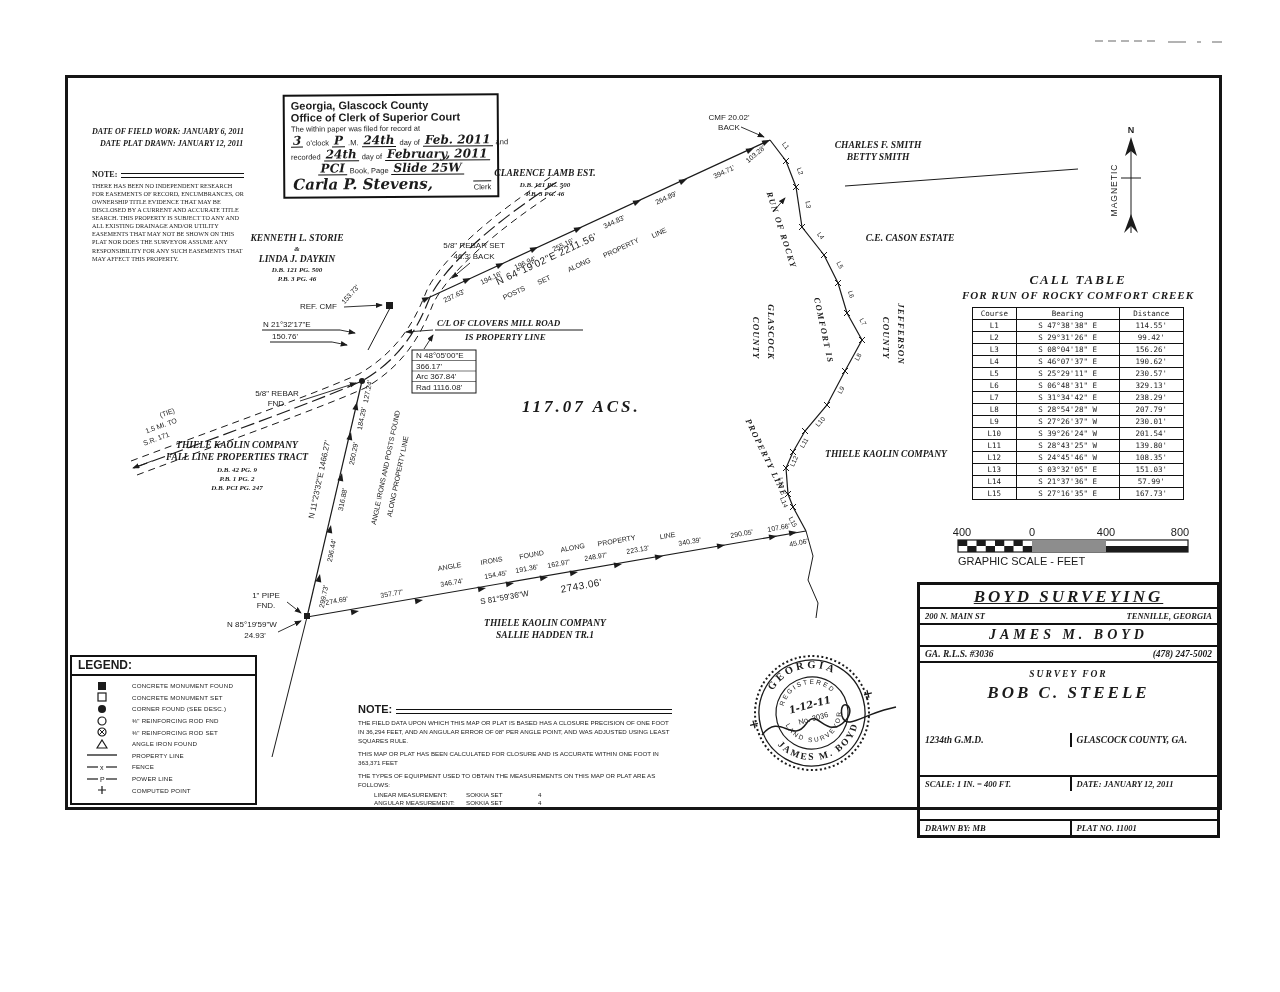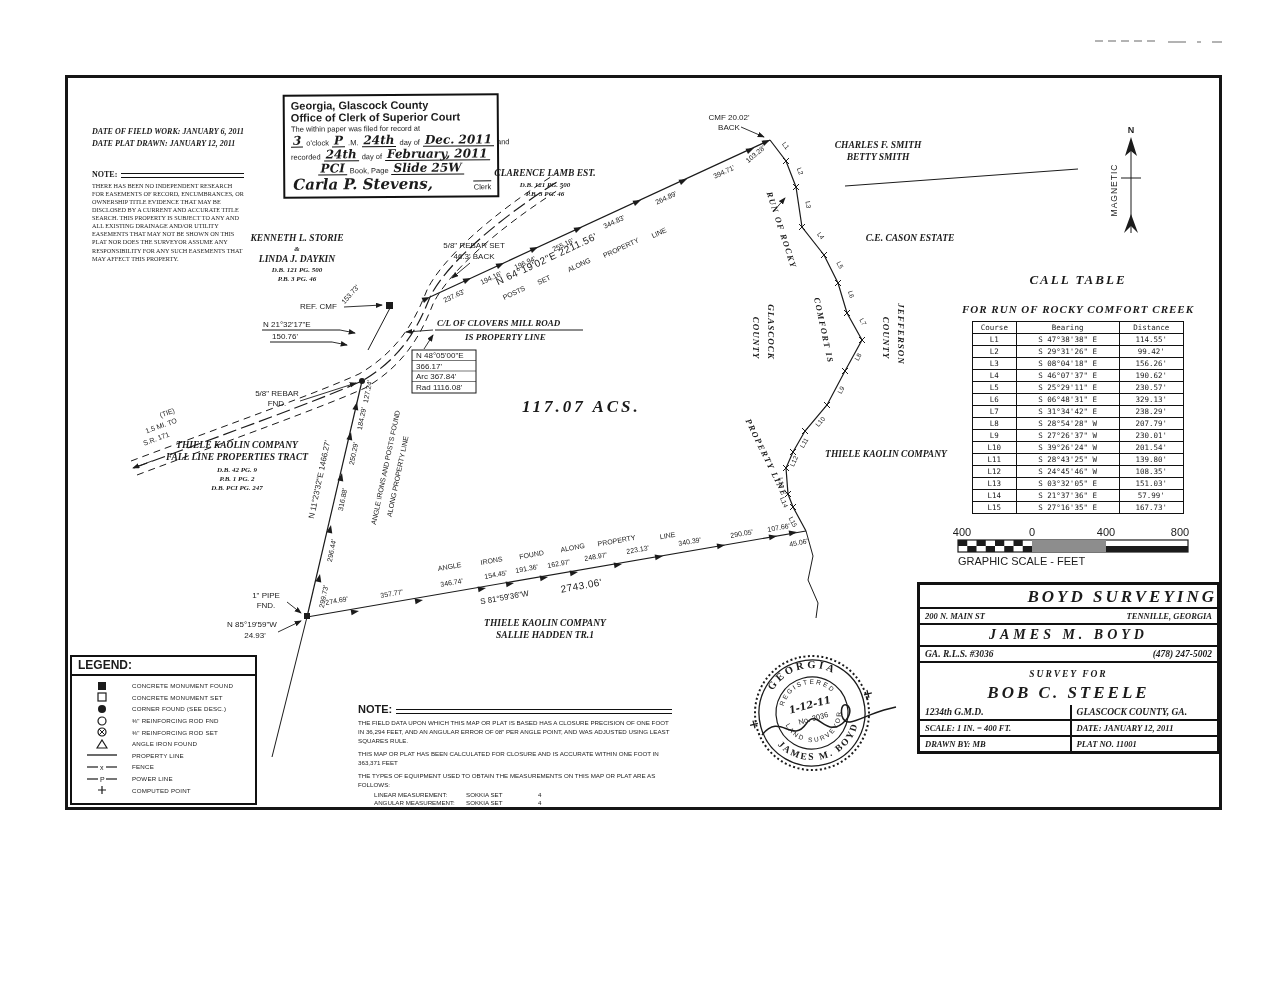--- a/index.html
+++ b/index.html
@@ -21,21 +21,21 @@
   
   .dates{left:92px;top:126px;width:210px;font:italic 700 8px "Liberation Serif",serif;line-height:1.5;}
   .easement{left:92px;top:170px;width:152px;}
   .note-head{display:flex;align-items:flex-end;font:700 8px "Liberation Serif",serif;}
   .note-rule{flex:1;height:3px;border-top:1px solid #111;border-bottom:1px solid #111;margin:0 0 1px 4px;}
   .easement .body{font:400 6.2px "Liberation Serif",serif;line-height:1.3;margin-top:3px;text-align:left;}
 
   
   .calltable{left:960px;top:272px;width:236px;text-align:center;}
   .calltable .ct1{font:italic 700 13px "Liberation Serif",serif;letter-spacing:2px;}
-  .calltable .ct2{font:italic 700 11px "Liberation Serif",serif;letter-spacing:1px;margin-top:15px;}
+  .calltable .ct2{font:italic 700 11px "Liberation Serif",serif;letter-spacing:1px;margin-top:1px;}
   .calltable table{border-collapse:collapse;margin:6px auto 0;width:212px;font:400 7.5px "DejaVu Sans Mono",monospace;}
   .calltable th,.calltable td{border:1px solid #111;padding:1px 2px;text-align:center;height:8.5px;}
   .calltable th{font-weight:400;}
   .col-course{width:40px;} .col-brg{width:104px;} .col-dist{width:62px;}
 
   
   .legend{left:70px;top:655px;width:183px;height:146px;border:2px solid #111;}
   .legend .lg-title{font:700 12px "Liberation Sans",sans-serif;padding:1px 6px 2px;border-bottom:2px solid #111;}
   .legend .items{padding:4px 0 0;}
   .legend .item{display:flex;align-items:center;height:11.6px;}
@@ -45,30 +45,30 @@
   
   .snote{left:358px;top:703px;width:314px;}
   .snote .head{display:flex;align-items:flex-end;font:700 11px "Liberation Sans",sans-serif;}
   .snote p{font:400 6.2px "Liberation Sans",sans-serif;line-height:1.45;margin:4px 0 0;}
   .snote .equip{font:400 6.2px "Liberation Sans",sans-serif;display:flex;margin-left:16px;margin-top:1px;}
   .snote .equip span:nth-child(1){width:92px;} .snote .equip span:nth-child(2){width:72px;}
 
   
   .tblock{left:917px;top:582px;width:297px;border:3px solid #111;background:transparent;}
   .tb-bt{border-top:2px solid #111;}
-  .tb-center{text-align:right;}
+  .tb-center{text-align:center;text-decoration:underline;}
   .tb-co1{font:italic 700 17px "Liberation Serif",serif;letter-spacing:3px;padding-top:2px;}
   .tb-co2{font:italic 700 15.5px "Liberation Serif",serif;letter-spacing:2px;padding-bottom:2px;}
   .tb-split{display:flex;justify-content:space-between;align-items:flex-start;font:italic 700 8.5px "Liberation Serif",serif;padding:2px 5px;}
   .tb-surveyor{font:italic 700 14px "Liberation Serif",serif;letter-spacing:4px;text-align:center;padding:2px 0;}
   .tb-lic{font:italic 700 9.5px "Liberation Serif",serif;}
   .tb-sf{font:italic 700 9.5px "Liberation Serif",serif;text-align:center;letter-spacing:2px;padding-top:6px;}
   .tb-client{font:italic 700 17px "Liberation Serif",serif;text-align:center;letter-spacing:3px;padding:4px 0 2px;}
   .tb-li{font:italic 700 8.5px "Liberation Serif",serif;text-align:center;letter-spacing:1px;padding:4px 0 6px;}
-  .tb-cols{display:flex;align-items:stretch;}
+  .tb-cols{display:flex;align-items:stretch;margin-top:28px;}
   .tb-cell-l{flex:0 0 47%;border-right:2px solid #111;padding:2px 5px;}
   .tb-cell-r{flex:1;padding:2px 5px;}
   .tb-gmd{font:italic 700 9.5px "Liberation Serif",serif;}
   .tb-sm{font:italic 700 8.5px "Liberation Serif",serif;justify-content:center;}
 
   
   svg text{font-family:"Liberation Sans",sans-serif;fill:#1b1b1b;}
   .mid{text-anchor:middle;}
   .dist{font-size:7px;}
   .brg{font-size:10px;letter-spacing:.5px;}
@@ -373,21 +373,21 @@
     <div class="s1">Georgia, Glascock County</div>
     <div class="s1">Office of Clerk of Superior Court</div>
     <div class="s3">The within paper was filed for record at</div>
     <div class="row">
       <span class="hw">3</span>
       <span>o'clock</span>
       <span class="hw">P</span>
       <span>.M.</span>
       <span class="hw">24th</span>
       <span>day of</span>
-      <span class="hw">Dec. 2011</span>
+      <span class="hw">Feb. 2011</span>
       <span>and</span>
     </div>
     <div class="row">
       <span>recorded</span>
       <span class="hw">24th</span>
       <span>day of</span>
       <span class="hw">February, 2011</span>
     </div>
     <div class="row" style="justify-content:center">
       <span class="hw">PCI</span>
@@ -395,21 +395,21 @@
       <span class="hw">Slide 25W</span>
     </div>
     <div class="sigrow">
       <span class="hw big" style="border-bottom:none">Carla P. Stevens,</span>
       <span class="clerklbl">Clerk</span>
     </div>
   </div>
 
   <div class="abs dates">
     <div>DATE OF FIELD WORK: JANUARY 6, 2011</div>
-    <div style="">DATE PLAT DRAWN: JANUARY 12, 2011</div>
+    <div style="margin-left:8px">DATE PLAT DRAWN: JANUARY 12, 2011</div>
   </div>
   <div class="abs easement">
     <div class="note-head">
       <span>NOTE:</span>
       <span class="note-rule"></span>
     </div>
     <div class="body">THERE HAS BEEN NO INDEPENDENT RESEARCH FOR EASEMENTS OF RECORD, ENCUMBRANCES, OR OWNERSHIP TITLE EVIDENCE THAT MAY BE DISCLOSED BY A CURRENT AND ACCURATE TITLE SEARCH. THIS PROPERTY IS SUBJECT TO ANY AND ALL EXISTING DRAINAGE AND/OR UTILITY EASEMENTS THAT MAY NOT BE SHOWN ON THIS PLAT NOR DOES THE SURVEYOR ASSUME ANY RESPONSIBILITY FOR ANY SUCH EASEMENTS THAT MAY AFFECT THIS PROPERTY.</div>
   </div>
 
   <div class="abs calltable">

